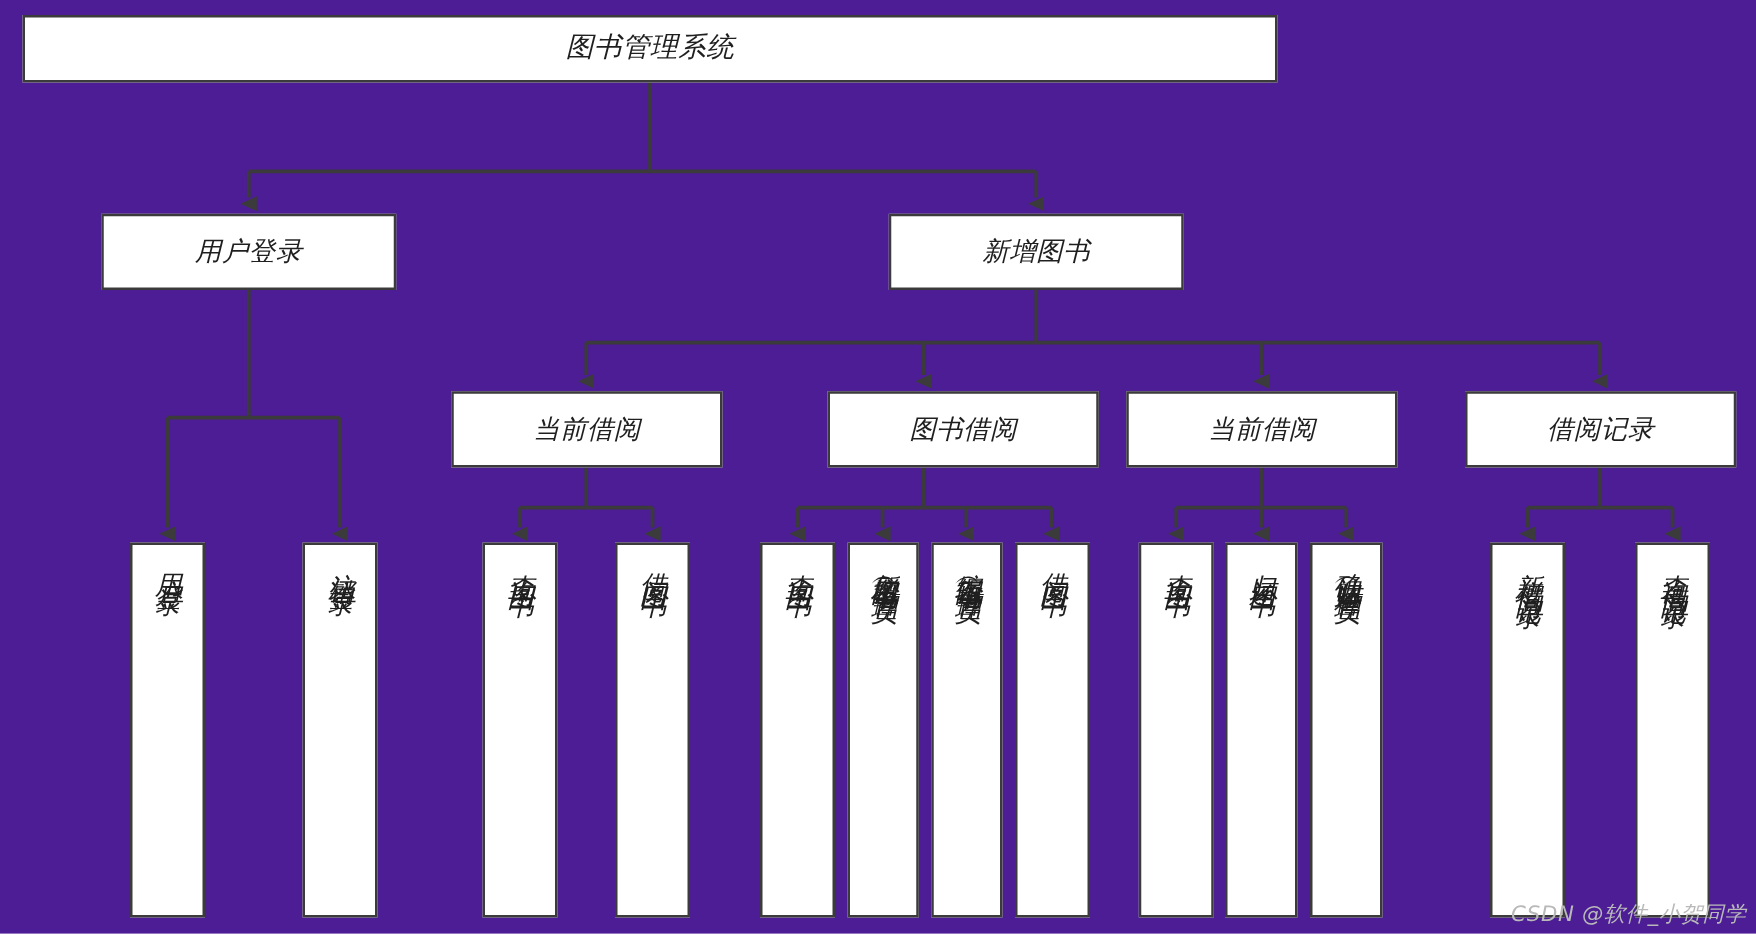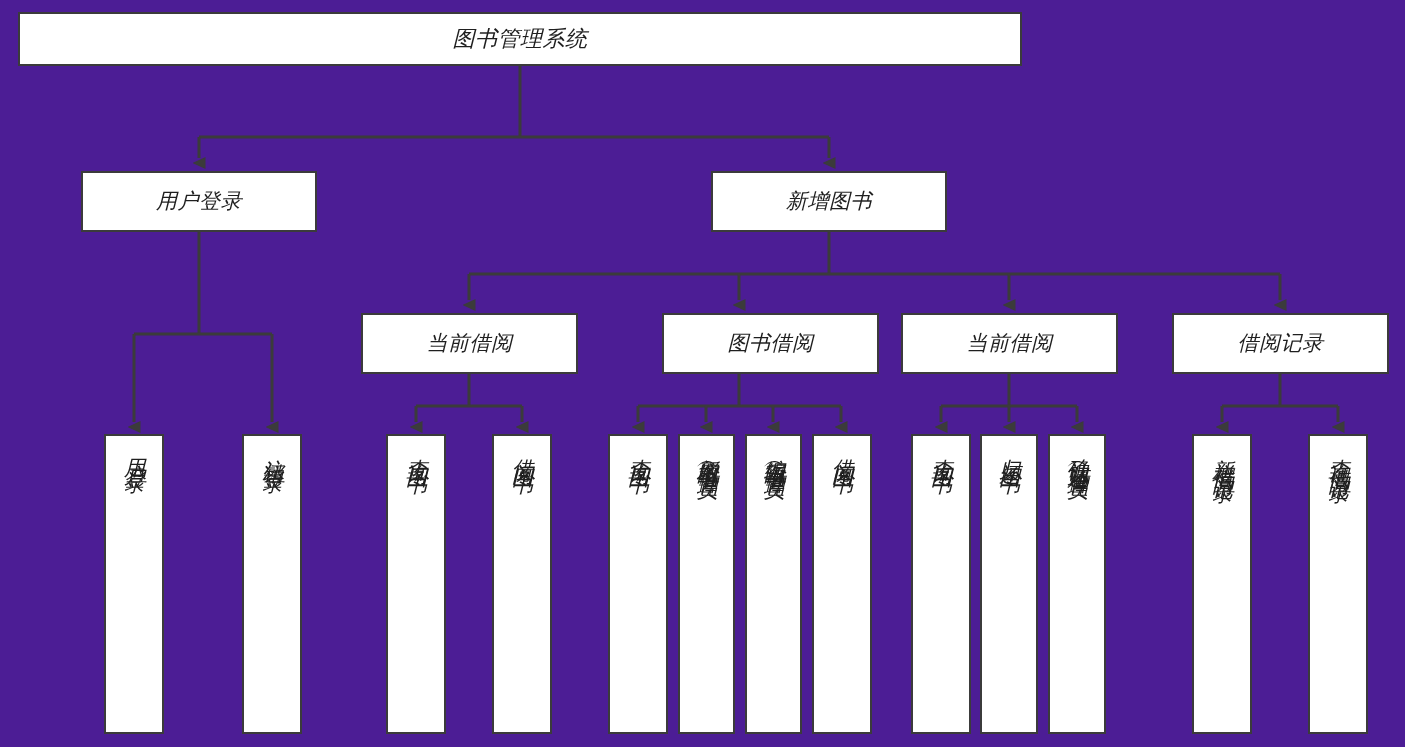--- a/index.html
+++ b/index.html
@@ -196,14 +196,15 @@
     <span class="node-label">确认归还（管理员）</span>
   </div>
 
   <div class="node vertical" style="left:1192px; top:434px; width:60px; height:300px;">
     <span class="node-label">新增借阅记录</span>
   </div>
   <div class="node vertical" style="left:1308px; top:434px; width:60px; height:300px;">
     <span class="node-label">查询借阅记录</span>
   </div>
 
+  <div id="watermark">CSDN @软件_小贺同学</div>
 
 </div>
 
 </body></html>

